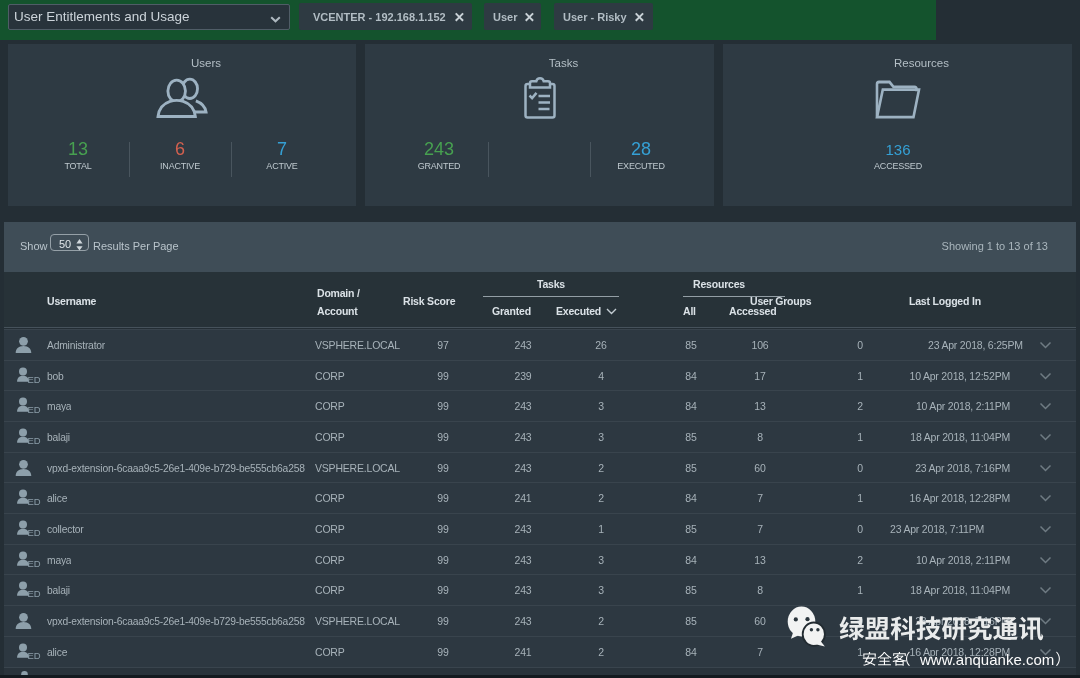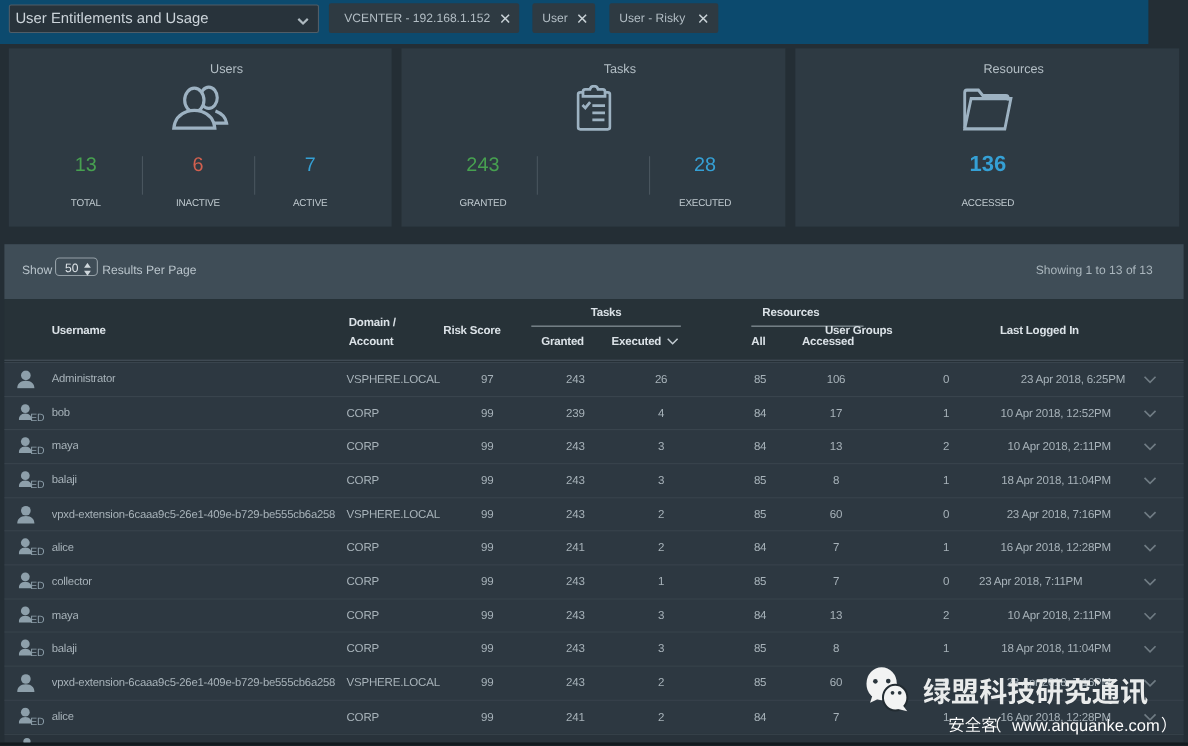--- a/index.html
+++ b/index.html
@@ -1,34 +1,34 @@
 <!DOCTYPE html>
 <html><head>
 <meta charset="utf-8">
 <style>
   * { margin:0; padding:0; box-sizing:border-box; }
   html,body { width:1080px; height:678px; overflow:hidden; }
   body { font-family:"Liberation Sans", sans-serif; background:#242e35; position:relative; }
   .abs { position:absolute; }
 
   
-  .topbar { position:absolute; left:0; top:0; width:1044px; height:40px; background:#0c4a6e; }
+  .topbar { position:absolute; left:0; top:0; width:936px; height:40px; background:#14532d; }
   .sel1 { position:absolute; left:8px; top:4px; width:282px; height:26px; border:1px solid #505d67; border-radius:2px; background:#28333b; color:#ccd4da; font-size:13.5px; line-height:24px; padding-left:5px; }
   .sel1 svg { position:absolute; right:8px; top:11px; }
-  .chip { position:absolute; top:3px; height:27px; background:#2e3a42; color:#b2bdc4; font-size:11px; border-radius:2px; display:flex; align-items:center; white-space:nowrap; }
+  .chip { position:absolute; top:3px; height:27px; background:#2e3a42; color:#b2bdc4; font-size:11px; border-radius:2px; display:flex; align-items:center; white-space:nowrap;font-weight:bold; }
   .chip .x { color:#c9d2d7; font-size:13.5px; }
 
   .lastdays { position:absolute; right:4px; top:9px; color:#98a4ac; font-size:12px; }
 
   
   .card { position:absolute; top:44px; height:162px; background:#2e3a43; }
   .card .title { position:absolute; top:13px; left:0; right:0; text-align:center; color:#b4bfc6; font-size:11.5px;margin-left:48px; }
   .stat { position:absolute; width:120px; top:95px; text-align:center; }
   .stat .num { font-size:18px; line-height:21px; }
-  .stat .lbl { margin-top:19px; font-size:9px; letter-spacing:-0.2px; color:#bfc9cf; }
+  .stat .lbl { margin-top:1px; font-size:9px; letter-spacing:-0.2px; color:#bfc9cf; }
   .green { color:#47a050; }
   .red { color:#d2604f; }
   .blue { color:#35a0d5; }
   .vdiv { position:absolute; width:1px; height:35px; top:98px; background:#49555e; }
 
   
   .showbar { position:absolute; left:4px; top:222px; width:1072px; height:50px; background:#3f4d57; color:#b9c4cb; font-size:11px; }
   .sel50 { position:absolute; left:46px; top:12px; width:39px; height:17px; border:1px solid #95a0a7; border-radius:4px; color:#dfe5e9; font-size:11px; }
 
   
@@ -112,21 +112,21 @@
 
   <div class="card" style="left:723px; width:349px;">
     <div class="title">Resources</div>
     <svg class="abs" style="left:152px; top:33px;" width="46" height="44" viewBox="0 0 46 40" preserveAspectRatio="none">
       <g fill="none" stroke="#9db2c2" stroke-width="2.6">
         <path d="M2 36 V 6.5 Q 2 4.5 4 4.5 L 14.5 4.5 L 18.5 9 L 39.5 9 Q 41.5 9 41.5 11 V 13"></path>
         <path d="M2 36.5 L 7.8 11.5 L 44 11.5 L 38.5 36.5 Z"></path>
       </g>
     </svg>
     <div class="stat" style="left:115px;">
-      <div class="num blue" style="font-size:20px;font-weight:bold;">136</div>
+      <div class="num blue" style="font-size:15px;">136</div>
       <div class="lbl">ACCESSED</div>
     </div>
   </div>
 
   <div class="showbar">
     <span class="abs" style="left:16px; top:18px;">Show</span>
     <div class="sel50">
       <span style="position:absolute; left:8px; top:3px;">50</span>
       <svg style="position:absolute; right:5px; top:4px;" width="7" height="12" viewBox="0 0 7 12">
         <path d="M3.5 0 L6.6 4.4 L0.4 4.4 Z M0.4 7.2 L6.6 7.2 L3.5 11.6 Z" fill="#cfd7dc"></path>

